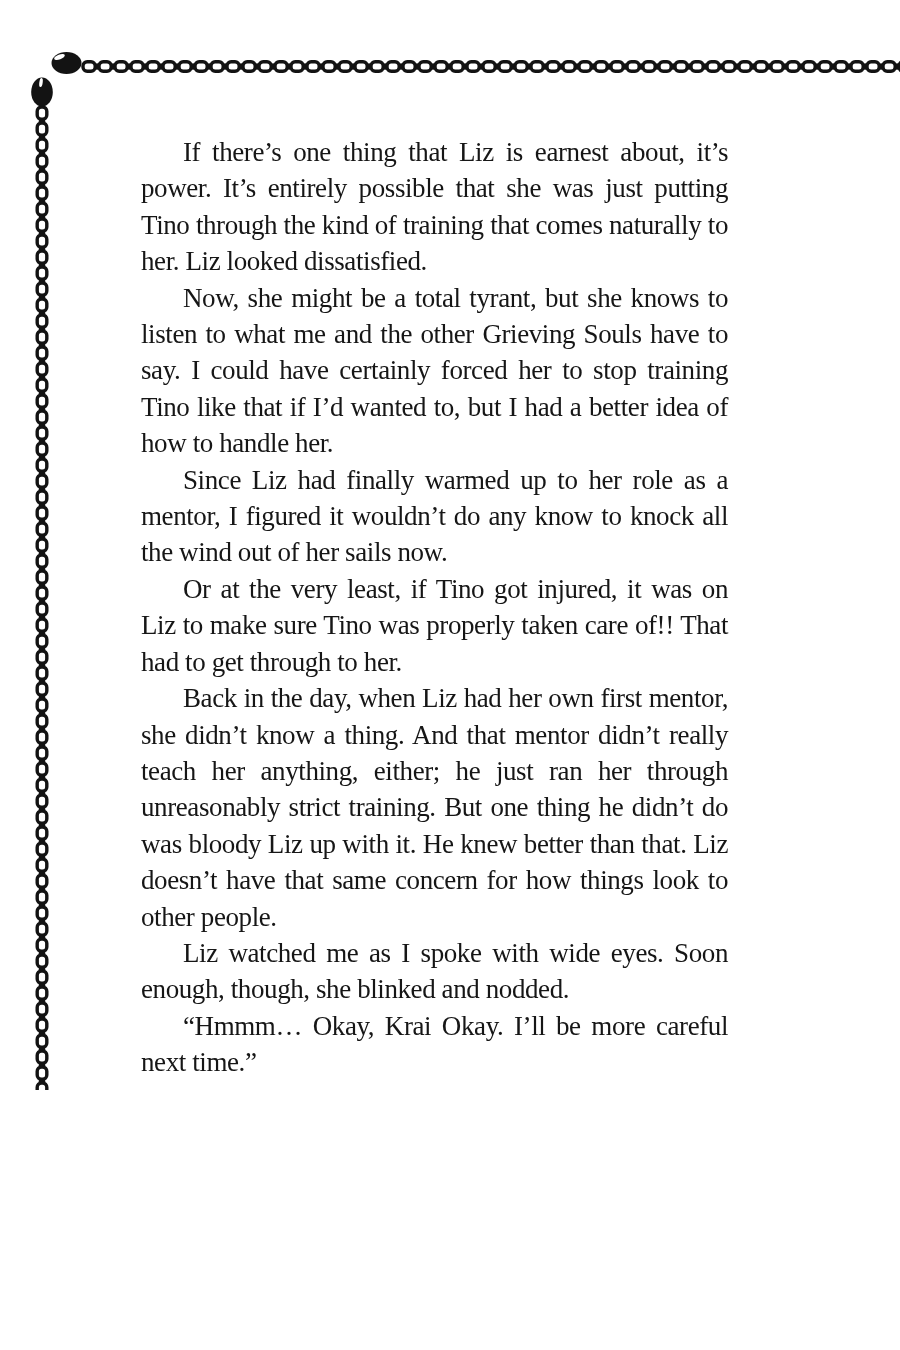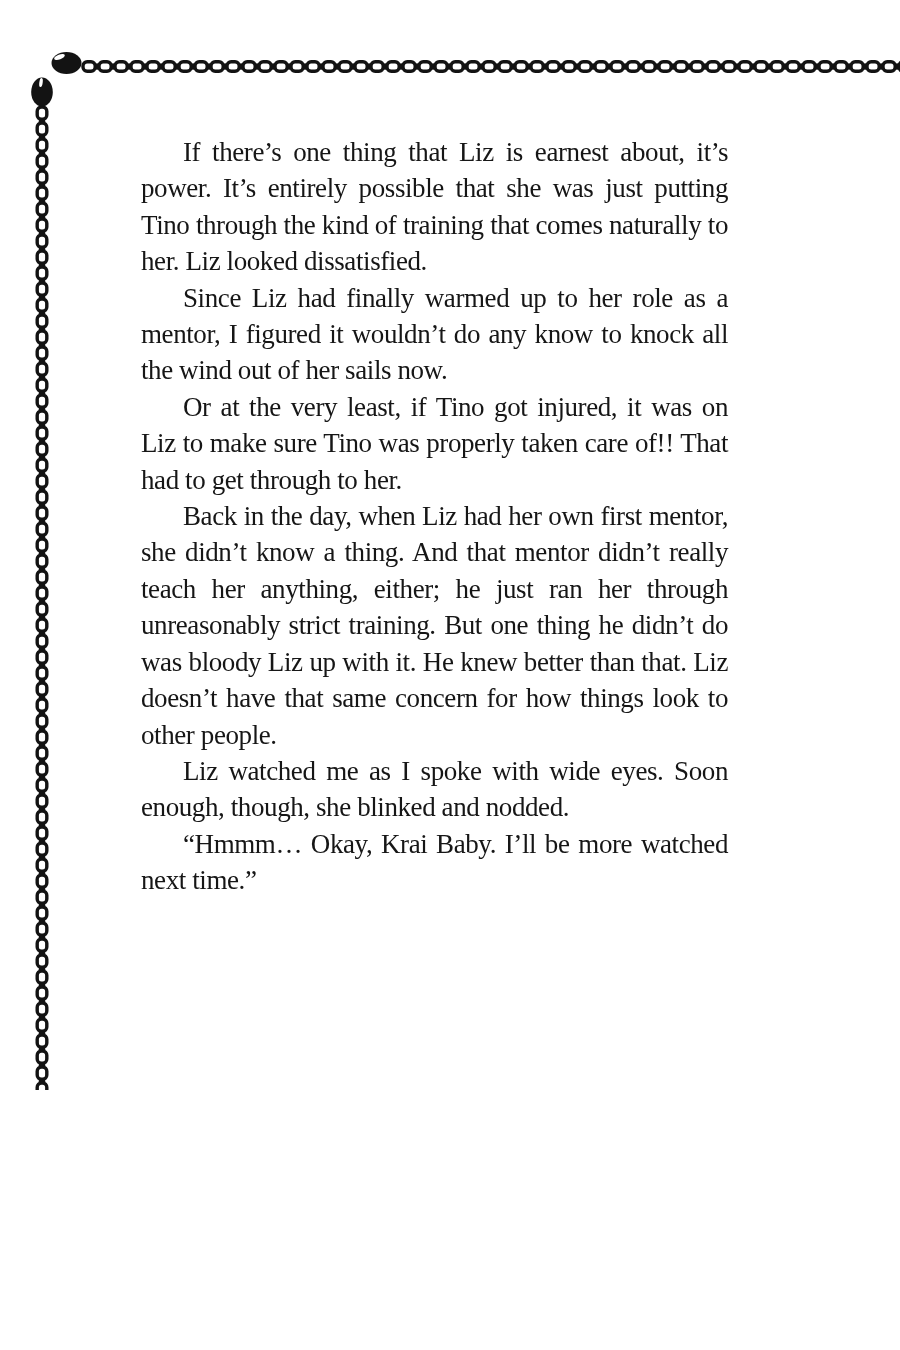--- a/index.html
+++ b/index.html
@@ -409,20 +409,21 @@
         <ellipse cx="59.5" cy="57" rx="5.6" ry="2.3" fill="#ffffff" transform="rotate(-20 59.5 57)"></ellipse>
       </g>
     <g>
         <ellipse cx="42" cy="92" rx="10.8" ry="14.5" fill="#131313"></ellipse>
         <ellipse cx="41" cy="82.5" rx="1.7" ry="4.6" fill="#ffffff" transform="rotate(8 41 82.5)"></ellipse>
       </g>
   </svg>
 
   <main class="text-block">
     <p>If there’s one thing that Liz is earnest about, it’s power. It’s entirely possible that she was just putting Tino through the kind of training that comes naturally to her. Liz looked dissatisfied.</p>
+    <p>Now, she might be a total tyrant, but she knows to listen to what me and the other Grieving Souls have to say. I could have certainly forced her to stop training Tino like that if I’d wanted to, but I had a better idea of how to handle her.</p>
     <p>Since Liz had finally warmed up to her role as a mentor, I figured it wouldn’t do any know to knock all the wind out of her sails now.</p>
     <p>Or at the very least, if Tino got injured, it was on Liz to make sure Tino was properly taken care of!! That had to get through to her.</p>
     <p>Back in the day, when Liz had her own first mentor, she didn’t know a thing. And that mentor didn’t really teach her anything, either; he just ran her through unreasonably strict training. But one thing he didn’t do was bloody Liz up with it. He knew better than that. Liz doesn’t have that same concern for how things look to other people.</p>
     <p>Liz watched me as I spoke with wide eyes. Soon enough, though, she blinked and nodded.</p>
-    <p>“Hmmm… Okay, Krai Baby. I’ll be more watched next time.”</p>
+    <p>“Hmmm… Okay, Krai Okay. I’ll be more careful next time.”</p>
   </main>
 
 </div>
 
 </body></html>

